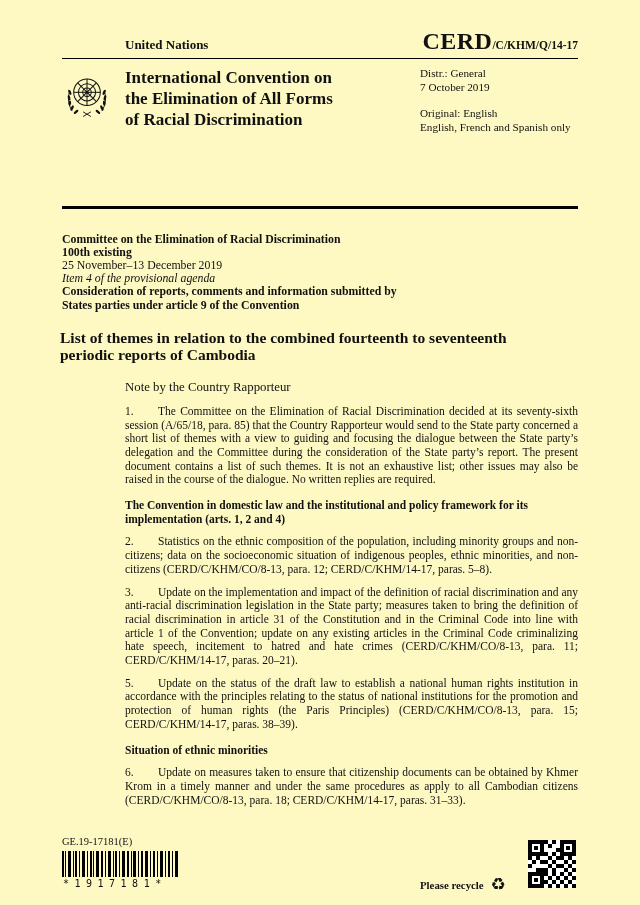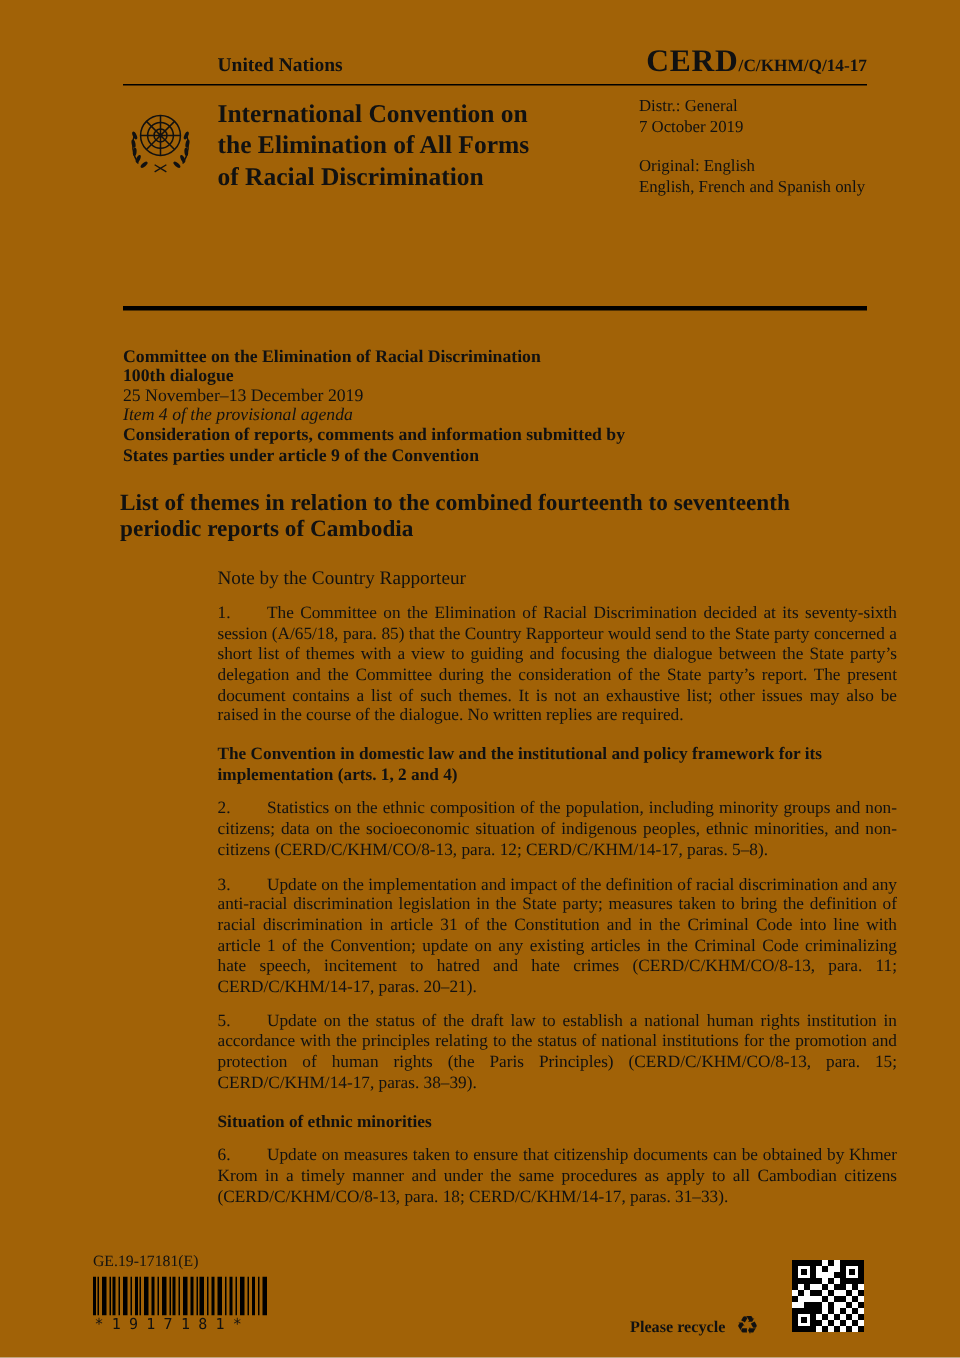--- a/index.html
+++ b/index.html
@@ -1,28 +1,28 @@
 <!DOCTYPE html>
 <html><head>
 <meta charset="utf-8">
 <style>
   * { margin:0; padding:0; box-sizing:border-box; }
   html,body { background:#ddd; }
   .page {
-    width:640px; height:905px; margin:0 auto; background:#a16207; color:#111;
-    font-family:"Liberation Serif", serif; position:relative; overflow:hidden;padding-left:20px;
+    width:640px; height:905px; margin:0 auto; background:#fef9c3; color:#111;
+    font-family:"Liberation Serif", serif; position:relative; overflow:hidden;
   }
   
   .header-inner {
     margin:28px 62px 0 125px;
     display:flex; justify-content:space-between; align-items:baseline;
   }
   .org-name { font-weight:bold; font-size:13px; }
   .doc-symbol { display:flex; align-items:baseline; }
-  .symbol-main { font-size:21px; font-weight:bold; letter-spacing:.5px; }
+  .symbol-main { font-size:24px; font-weight:bold; letter-spacing:.5px; }
   .symbol-rest { font-size:11.5px; font-weight:bold; }
   .rule-thin { margin:3px 62px 0 62px; border-top:1.2px solid #000; }
   
   .masthead { margin:8px 62px 0 62px; display:flex; }
   .emblem { width:50px; height:56px; flex:0 0 50px; margin-top:2px; }
   .conv-title {
     margin-left:13px; width:292px;
     font-size:17px; line-height:21px; font-weight:bold; white-space:pre-line;
   }
   .distr-block { margin-left:auto; width:158px; font-size:11.2px; line-height:13.5px; }
@@ -115,21 +115,21 @@
       <div class="gap"></div>
       <div>Original: English</div>
       <div class="nowrap">English, French and Spanish only</div>
     </div>
   </div>
 
   <div class="rule-thick"></div>
 
   <div class="committee">
     <div class="b">Committee on the Elimination of Racial Discrimination</div>
-    <div class="b">100th dialogue</div>
+    <div class="b">100th existing</div>
     <div>25 November–13 December 2019</div>
     <div class="i">Item 4 of the provisional agenda</div>
     <div class="agenda-title">Consideration of reports, comments and information submitted by States parties under article 9 of the Convention</div>
   </div>
 
   <div class="doc-title">List of themes in relation to the combined fourteenth to seventeenth periodic reports of Cambodia</div>
   <div class="note-heading">Note by the Country Rapporteur</div>
 
   <div class="body-col">
     <p class="para"><span class="pnum">1.</span><span>The Committee on the Elimination of Racial Discrimination decided at its seventy-sixth session (A/65/18, para. 85) that the Country Rapporteur would send to the State party concerned a short list of themes with a view to guiding and focusing the dialogue between the State party’s delegation and the Committee during the consideration of the State party’s report. The present document contains a list of such themes. It is not an exhaustive list; other issues may also be raised in the course of the dialogue. No written replies are required.</span></p>

